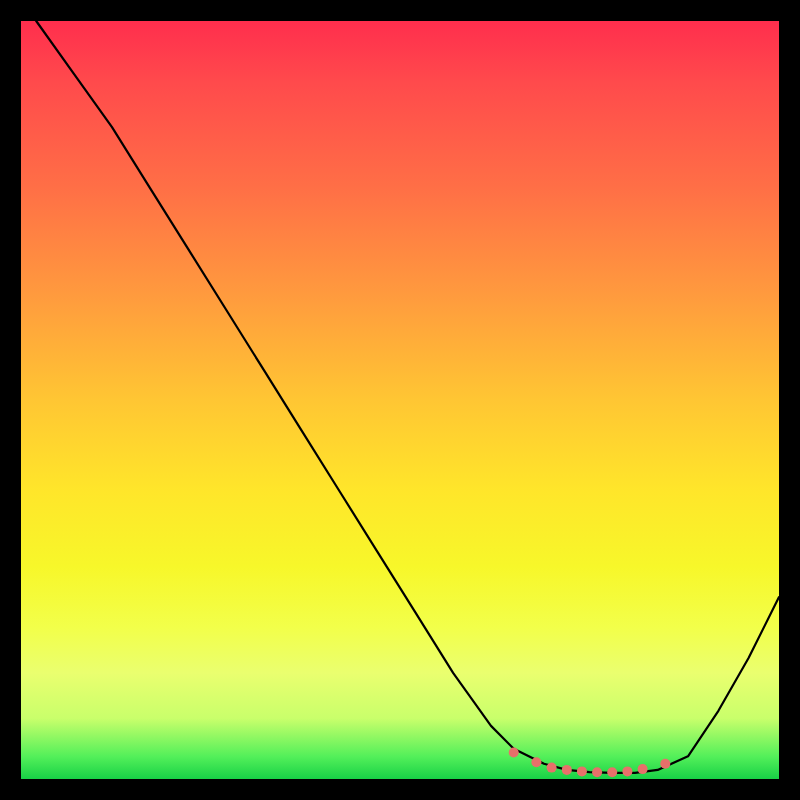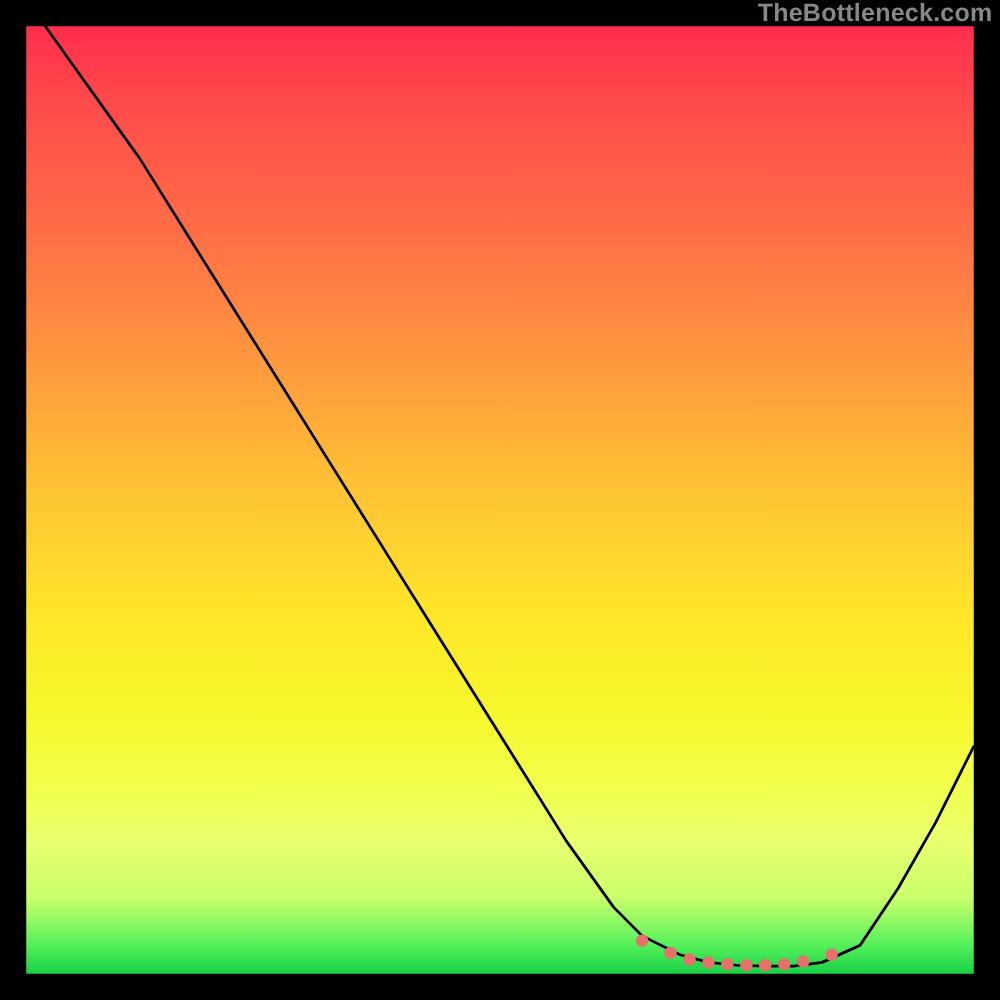--- a/index.html
+++ b/index.html
@@ -56,21 +56,20 @@
     top: 0;
     width: 758px;
     height: 758px;
     overflow: visible;
   }
 </style>
 </head>
 <body>
 
 <div class="stage">
-  <div class="watermark">TheBottleneck.com</div>
 
   <div class="plot">
     <svg class="curve" viewBox="0 0 758 758" preserveAspectRatio="none">
       <g id="curve-group">
           <path d="M15.2 0.0 L53.1 53.1 L91.0 106.1 L128.9 166.8 L166.8 227.4 L204.7 288.0 L242.6 348.7 L280.5 409.3 L318.4 470.0 L356.3 530.6 L394.2 591.2 L432.1 651.9 L470.0 704.9 L492.7 727.7 L523.0 742.8 L545.8 748.9 L568.5 751.2 L591.2 751.9 L614.0 751.9 L636.7 748.9 L667.0 735.3 L697.4 689.8 L727.7 636.7 L758.0 576.1" fill="none" stroke="#000000" stroke-width="2.2" stroke-linecap="round" stroke-linejoin="round"></path>
         </g>
       <g id="marker-group">
           <circle cx="492.7" cy="731.5" r="5" fill="#e7706a"></circle>
           <circle cx="515.4" cy="741.3" r="5" fill="#e7706a"></circle>
           <circle cx="530.6" cy="746.6" r="5" fill="#e7706a"></circle>

